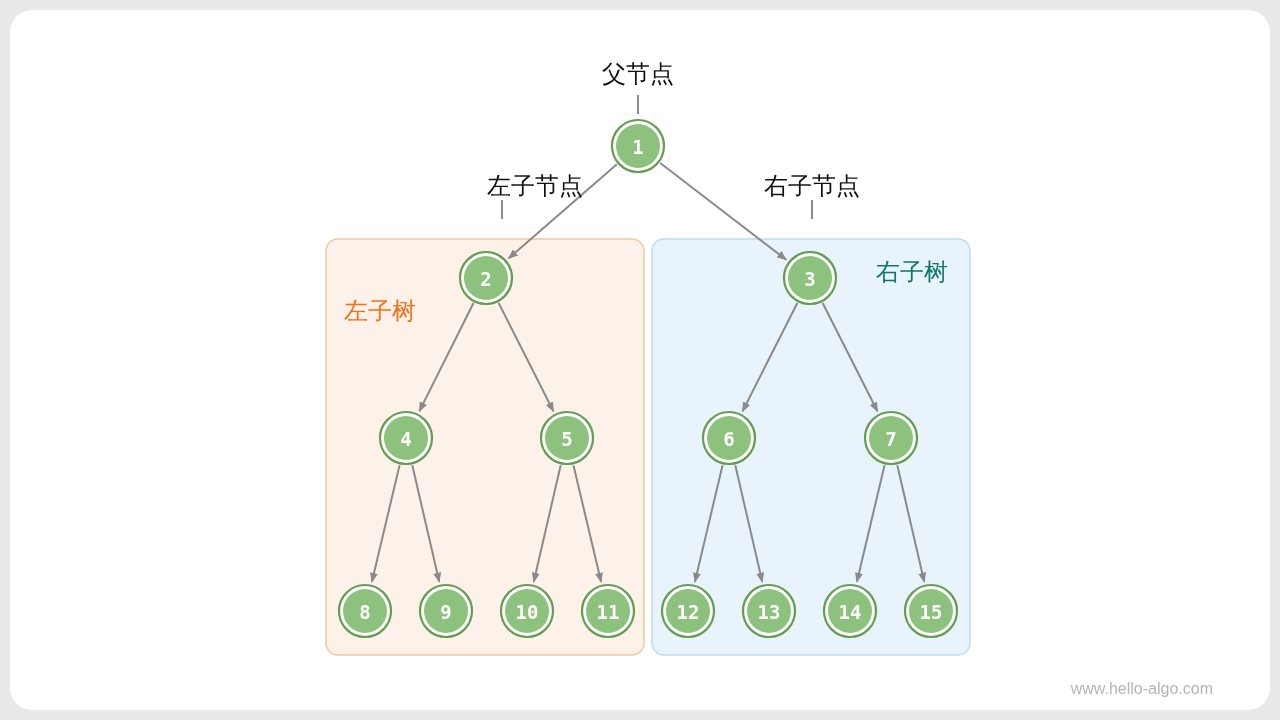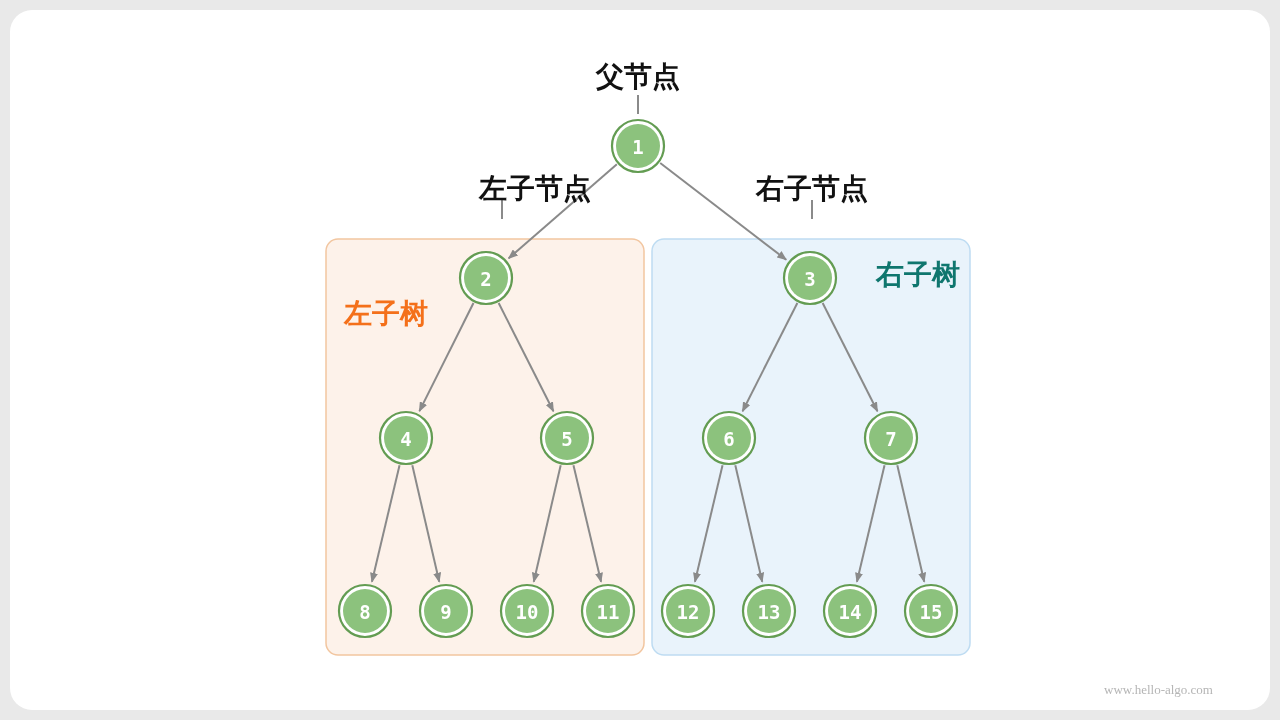--- a/index.html
+++ b/index.html
@@ -1,30 +1,30 @@
 <!DOCTYPE html>
 <html><head>
 <meta charset="utf-8">
 <style>
   html,body{margin:0;padding:0;}
   body{background:#e9e9e9;}
   .stage{position:relative;width:1280px;height:720px;overflow:hidden;}
   .card{position:absolute;left:10px;top:10px;width:1260px;height:700px;
         background:#ffffff;border-radius:22px;}
   #tree-svg{position:absolute;left:0;top:0;}
-  .lbl{position:absolute;font-family:"Liberation Sans",sans-serif;font-weight:700;
-       font-size:28px;color:#111111;white-space:nowrap;text-align:center;}
+  .lbl{position:absolute;font-family:"Liberation Sans",sans-serif;font-weight:400;
+       font-size:24px;color:#111111;white-space:nowrap;text-align:center;}
   .centered{transform:translateX(-50%);}
   .lbl-parent{left:638px;top:58px;}
   .lbl-left-child{left:502px;top:170px;margin-left:33px;}
   .lbl-right-child{left:812px;top:170px;}
   .lbl-left-subtree{left:344px;top:256px;}
   .lbl-right-subtree{left:876px;top:256px;}
   .watermark{position:absolute;right:67px;bottom:22px;
-             font-family:Liberation Serif, serif;font-size:13px;color:#b5b5b5;}
+             font-family:Liberation Sans, sans-serif;font-size:16px;color:#b5b5b5;}
 </style>
 </head>
 <body>
 
 <div class="stage" style="background: rgb(233, 233, 233);">
   <div class="card" style="background: rgb(255, 255, 255);"></div>
 
   <svg id="tree-svg" width="1280" height="720">
       <defs>
         <marker id="arrow" markerWidth="10" markerHeight="8" refX="9" refY="4" orient="auto" markerUnits="userSpaceOnUse">

